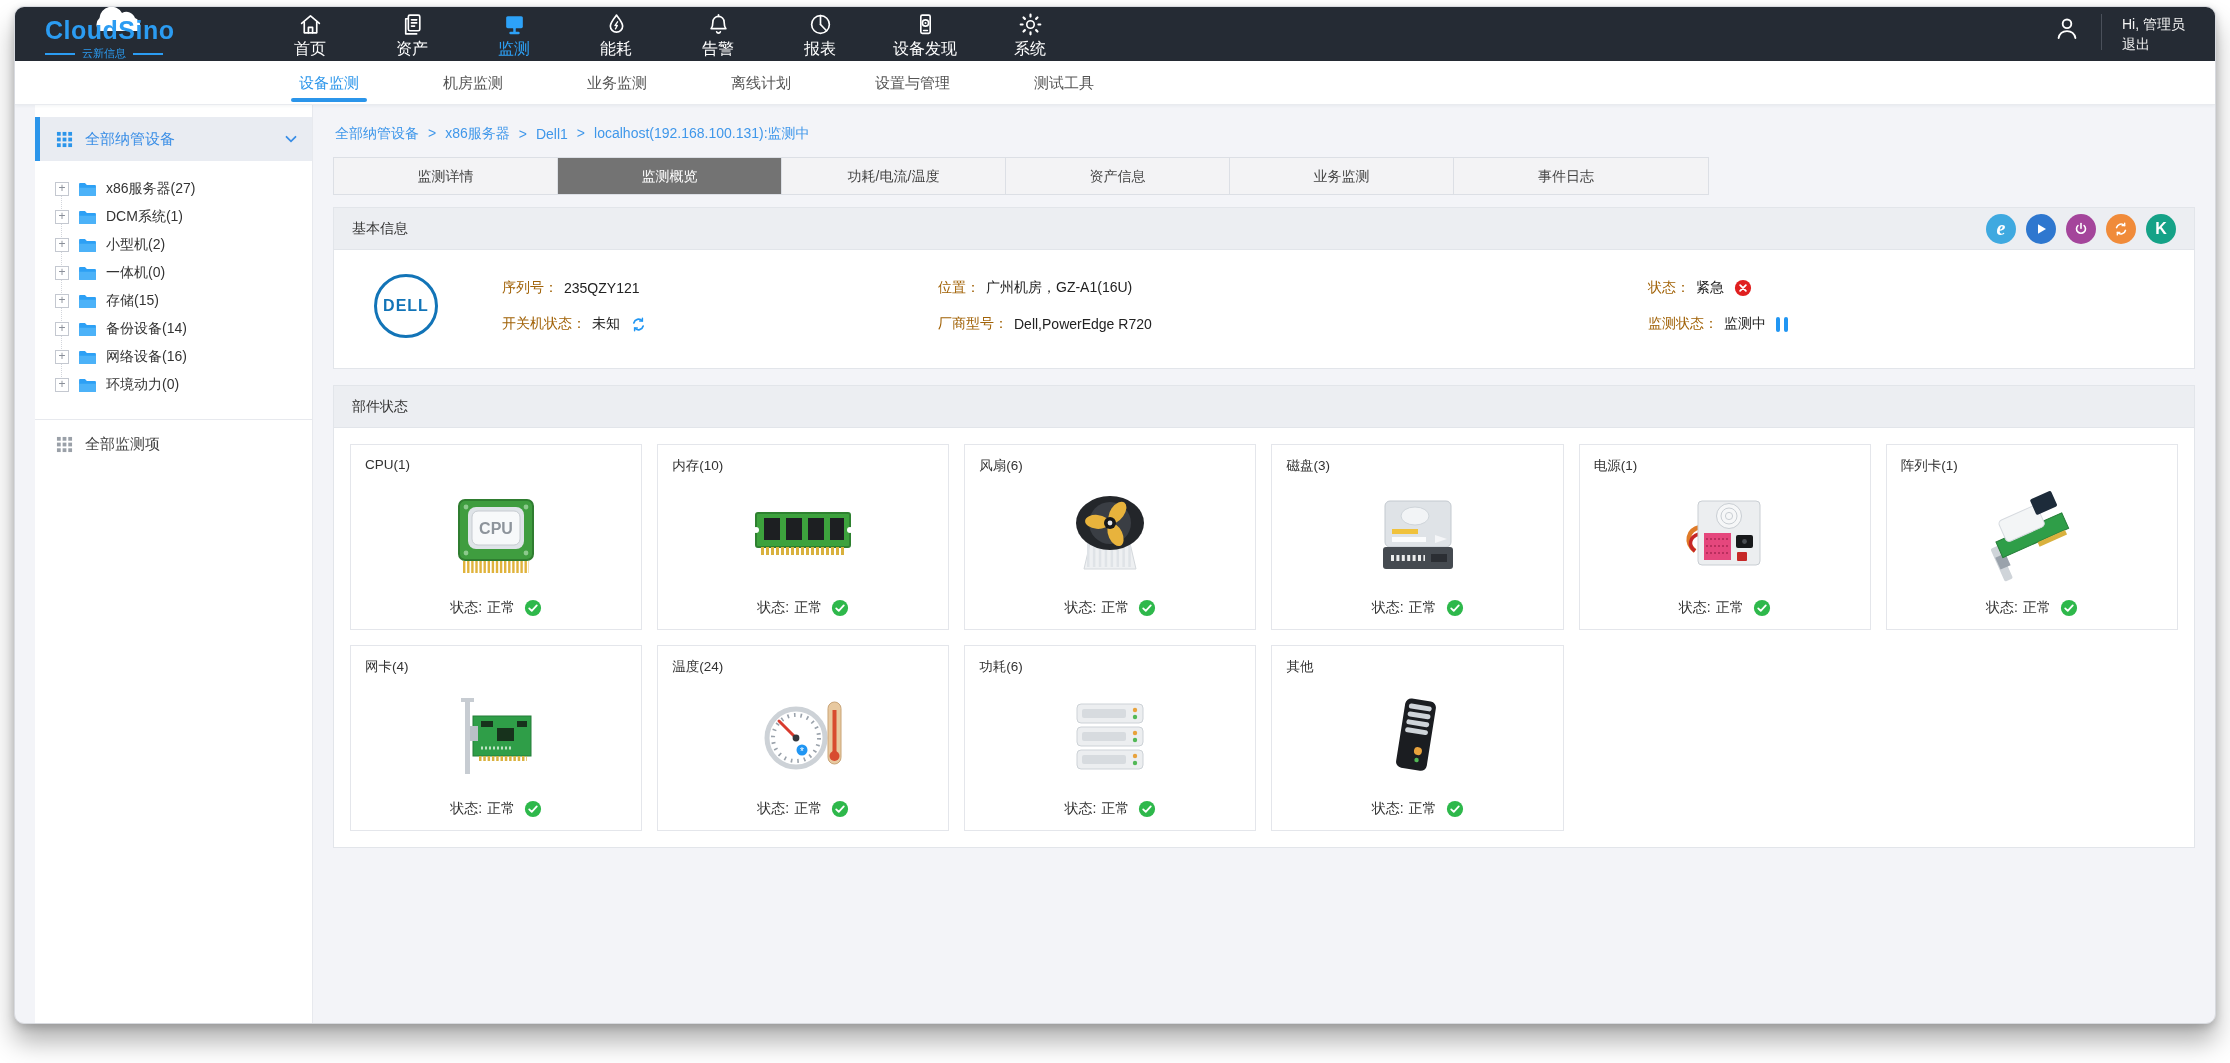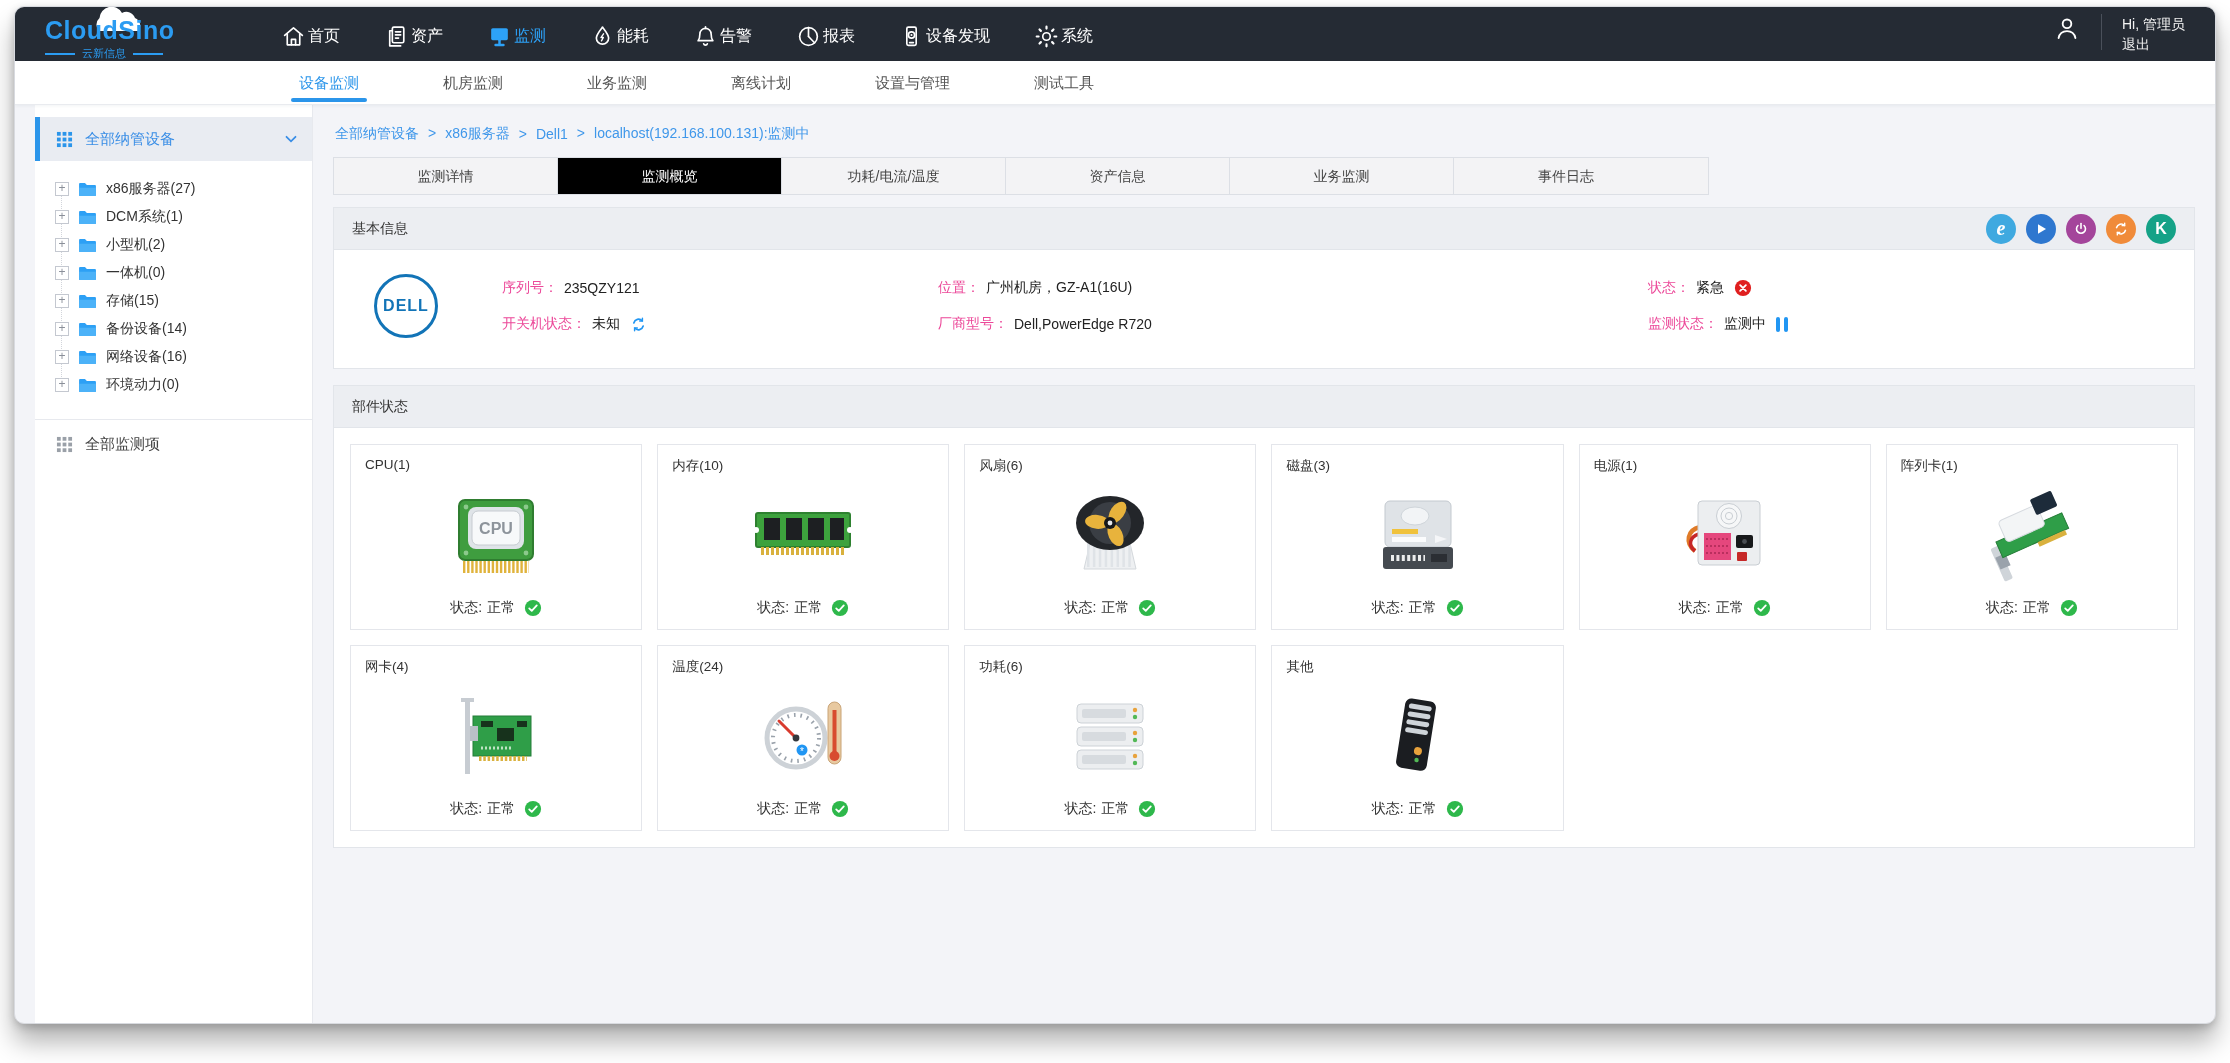--- a/index.html
+++ b/index.html
@@ -12,21 +12,21 @@
 
   
   .topbar { height:54px; background:#252b34; display:flex; align-items:center; padding:0 30px; }
   .logo { position:relative; width:200px; height:54px; cursor:pointer; }
   .logo-cloud { position:absolute; left:44px; top:0px; }
   .logo-title { position:relative; display:block; margin-top:9px; color:#2b9cf2; font-size:25px;
                 font-weight:bold; letter-spacing:.5px; }
   .logo-sub { display:flex; align-items:center; gap:7px; margin-top:1px; color:#2b9cf2; font-size:11px; }
   .logo-sub i { display:block; width:30px; height:2px; background:#2b9cf2; }
   .topnav { display:flex; margin-left:36px; gap:44px; }
-  .nav-item { display:flex; flex-direction:row; align-items:center; gap:2px; min-width:58px;
+  .nav-item { display:flex; flex-direction:column; align-items:center; gap:2px; min-width:58px;
               color:#ffffff; font-size:16px; cursor:pointer; padding-top:4px; }
   .nav-item svg { width:25px; height:25px; stroke:currentColor; fill:none; stroke-width:1.6;
                   stroke-linecap:round; stroke-linejoin:round; }
   .nav-item.active { color:#2da2f8; }
   .topbar-right { margin-left:auto; display:flex; align-items:flex-start; gap:20px; }
   .avatar-btn { cursor:pointer; display:flex; }
   .topbar-divider { width:1px; height:36px; background:#4a505a; }
   .user-texts { font-size:14px; line-height:20px; color:#f2f2f2; }
   .logout { cursor:pointer; }
 
@@ -58,21 +58,21 @@
   
   .main { flex:1; padding:12px 20px; overflow:hidden; }
   .breadcrumb { display:flex; align-items:center; color:#3f97ea; font-size:14px; padding:8px 2px 14px; }
   .crumb { cursor:pointer; }
   .crumb + .crumb::before { content:"\003E"; margin:0 9px; color:#3f97ea; }
 
   .tabbar { display:flex; width:1376px; border:1px solid #dcdfe5; background:#f3f3f5; margin-bottom:12px; }
   .tab { width:224px; height:36px; line-height:36px; text-align:center; font-size:14px; color:#444;
          border-right:1px solid #dcdfe5; cursor:pointer; }
   .tab:last-child { border-right:none; }
-  .tab.active { background:#000000; color:#fff; }
+  .tab.active { background:#737373; color:#fff; }
 
   .panel { background:#fff; border:1px solid #e2e5ea; margin-bottom:16px; }
   .panel-header { height:42px; background:#eceef2; border-bottom:1px solid #e2e5ea; display:flex;
                   align-items:center; padding:0 18px; font-size:14px; color:#333; }
   .actions { margin-left:auto; display:flex; gap:10px; }
   .circle-btn { width:30px; height:30px; border-radius:50%; display:flex; align-items:center;
                 justify-content:center; color:#fff; font-weight:bold; font-size:17px; cursor:pointer; }
   .cb-ie { background:#3fa9e0; font-family:"Liberation Serif",serif; font-style:italic; font-size:20px; }
   .cb-play { background:#2e77cf; }
   .cb-power { background:#a4459b; }
@@ -80,21 +80,21 @@
   .cb-k { background:#15a287; font-size:16px; }
 
   .basic-body { display:flex; align-items:center; padding:24px 26px 30px; }
   .dell-logo { width:64px; height:64px; border:3px solid #1274b7; border-radius:50%; flex:none;
                display:flex; align-items:center; justify-content:center; color:#1274b7;
                font-weight:bold; font-size:16px; letter-spacing:1px; margin:0 64px 0 14px; }
   .info-cols { display:flex; flex:1; }
   .info-col { display:flex; flex-direction:column; gap:18px; font-size:14px; }
   .col-1 { width:436px; } .col-2 { flex:1; } .col-3 { width:520px; }
   .info-row { display:flex; align-items:center; gap:6px; white-space:nowrap; }
-  .info-row .lbl { color:#ec4899; }
+  .info-row .lbl { color:#a16207; }
   .info-row .val { color:#222; }
   .pause-ic { display:inline-flex; gap:4px; margin-left:4px; }
   .pause-ic i { width:4px; height:15px; border-radius:2px; background:#2196f3; }
 
   .components-body { padding:16px; display:grid; grid-template-columns:repeat(6,1fr); gap:15px; }
   .card { border:1px solid #e4e6eb; background:#fff; height:186px; padding:12px 14px; cursor:pointer;
           display:flex; flex-direction:column; }
   .card-title { font-size:13.5px; color:#333; }
   .card-icon { flex:1; display:flex; align-items:center; justify-content:center; }
   .card-status { display:flex; justify-content:center; align-items:center; gap:5px; font-size:14px; color:#333; }

